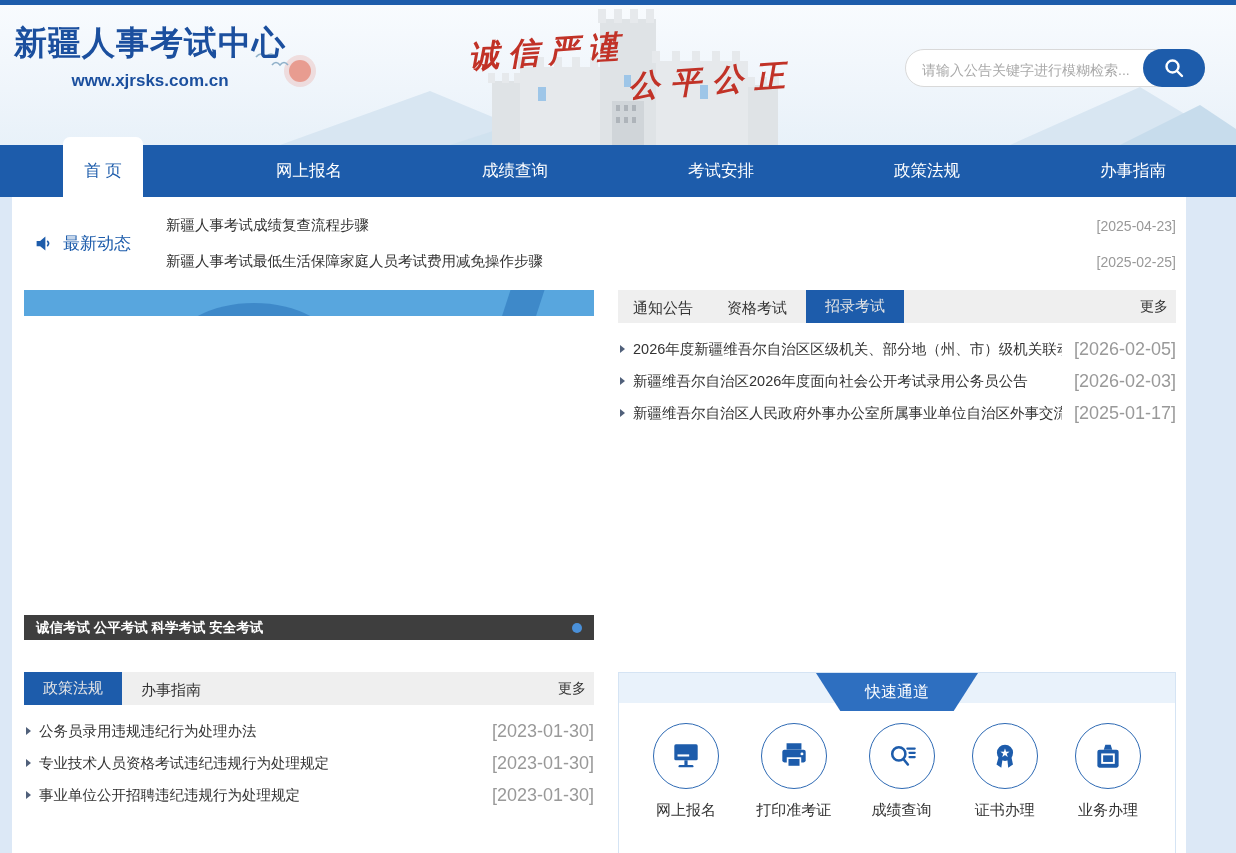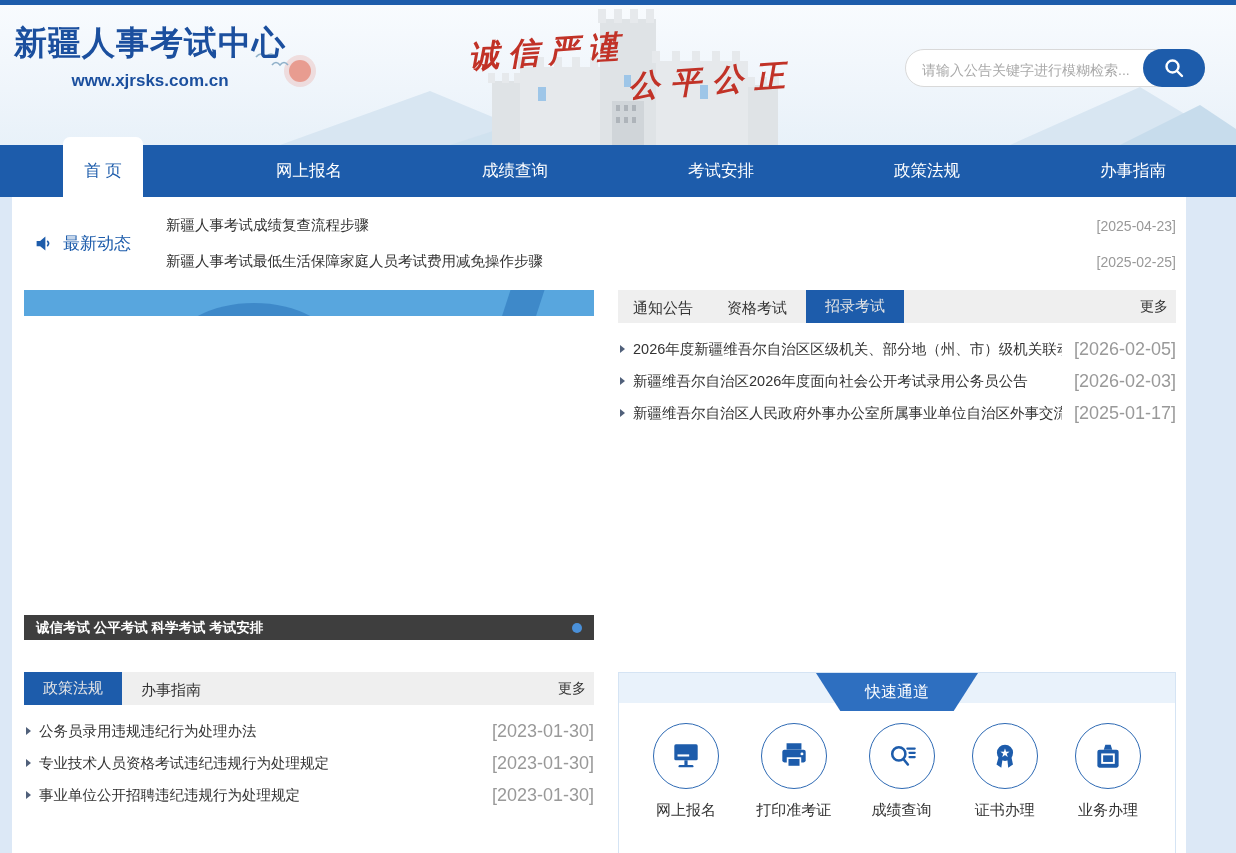--- a/index.html
+++ b/index.html
@@ -191,21 +191,21 @@
   </section>
 
   <div class="grid">
 
     <div class="carousel">
       <div class="car-strip">
         <div class="car-circle"></div>
         <div class="car-stripe"></div>
       </div>
       <div class="car-caption">
-        <span>诚信考试 公平考试 科学考试 考试安排</span>
+        <span>诚信考试 公平考试 科学考试 安全考试</span>
         <span class="car-dot"></span>
       </div>
     </div>
 
     <div>
       <div class="panel-tabs">
         <div class="ptab">通知公告</div>
         <div class="ptab">资格考试</div>
         <div class="ptab active">招录考试</div>
         <div class="more">更多</div>

